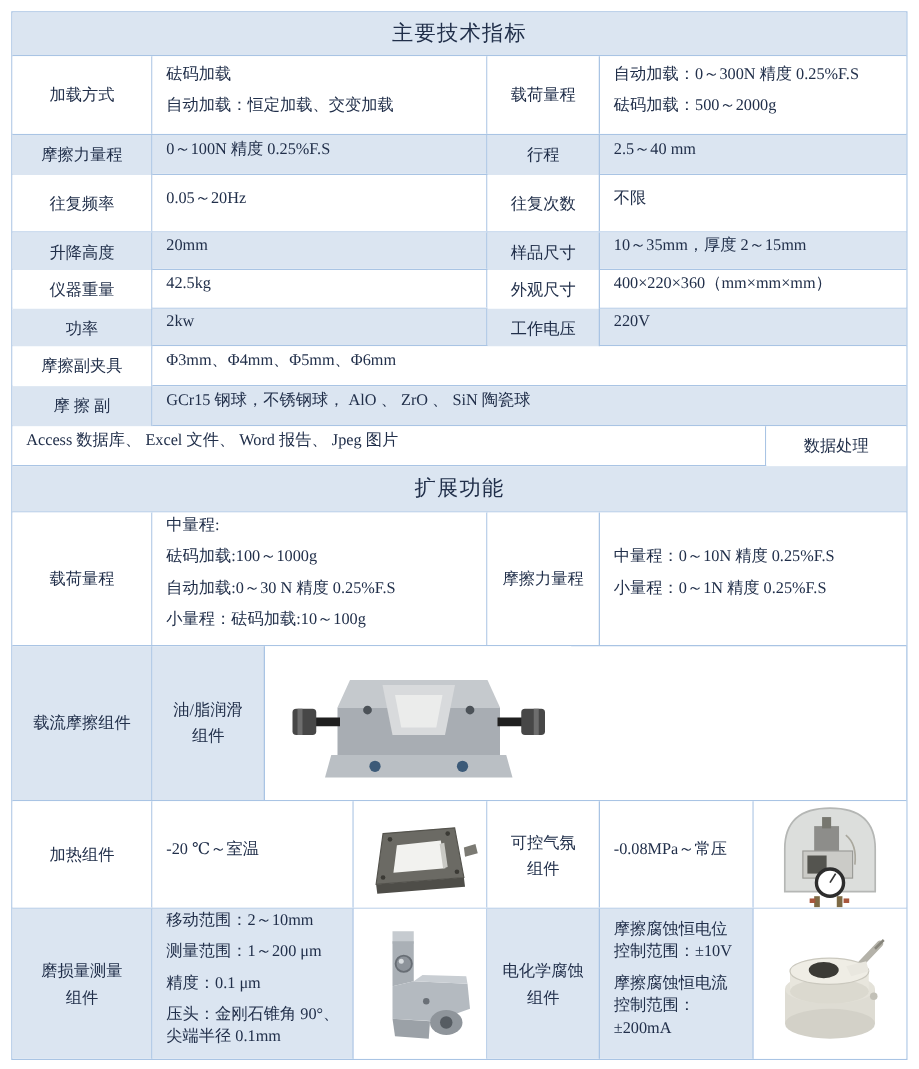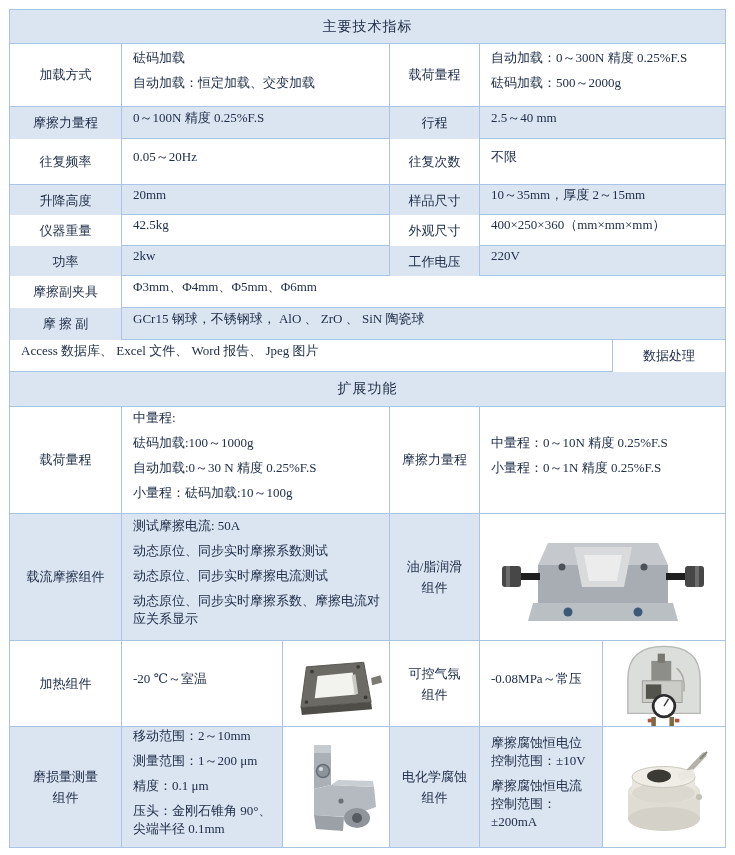--- a/index.html
+++ b/index.html
@@ -32,21 +32,21 @@
   .imgc{background:#fff;align-items:center;justify-content:center;}
   .lbl{align-items:center;text-align:center;padding:16px 2px;}
   .val{align-items:flex-start;text-align:left;padding:2px 8px 12px 11px;}
   .val p{margin:3.5px 0;}
   .lbl div{line-height:21px;}
   .c1{width:112px;}.c2{width:268px;}.c3{width:90px;}.c4{width:245px;}
   .c2a{width:161px;}.c2b{width:107px;}.c4a{width:123px;}.c4b{width:122px;}
   .cspan{width:603px;}
   .title{
     width:100%;align-items:center;justify-content:center;text-align:center;
-    font-size:14px;letter-spacing:1px;
+    font-size:17px;letter-spacing:1px;
   }
   svg{display:block;}
 </style>
 </head>
 <body>
 
 <div class="tbl">
 
   <div class="row" style="height:36px">
     <div class="cell blue title">主要技术指标</div>
@@ -98,21 +98,21 @@
       </div>
   </div>
 
   <div class="row" style="height:31px">
     <div class="cell white c1 lbl">仪器重量</div>
     <div class="cell white c2 val">
         <p>42.5kg</p>
       </div>
     <div class="cell white c3 lbl">外观尺寸</div>
     <div class="cell white c4 val">
-        <p>400×250×360（mm×mm×mm）</p>
+        <p>400×220×360（mm×mm×mm）</p>
       </div>
   </div>
 
   <div class="row" style="height:30px">
     <div class="cell blue c1 lbl">功率</div>
     <div class="cell blue c2 val">
         <p>2kw</p>
       </div>
     <div class="cell blue c3 lbl">工作电压</div>
     <div class="cell blue c4 val">
@@ -155,26 +155,20 @@
     </div>
     <div class="cell white c3 lbl">摩擦力量程</div>
     <div class="cell white c4 val">
       <p>中量程：0～10N  精度 0.25%F.S</p>
       <p>小量程：0～1N  精度 0.25%F.S</p>
     </div>
   </div>
 
   <div class="row" style="height:127px">
     <div class="cell blue c1 lbl">载流摩擦组件</div>
-    <div class="cell blue c2 val">
-      <p>测试摩擦电流: 50A</p>
-      <p>动态原位、同步实时摩擦系数测试</p>
-      <p>动态原位、同步实时摩擦电流测试</p>
-      <p>动态原位、同步实时摩擦系数、摩擦电流对应关系显示</p>
-    </div>
     <div class="cell blue c3 lbl">
       <div>油/脂润滑</div>
       <div>组件</div>
     </div>
     <div class="cell c4 imgc">
       <svg width="206" height="112" viewBox="0 0 206 112">
         <polygon points="48,22 158,22 168,44 38,44" fill="#c5c9cd"></polygon>
         <rect x="38" y="44" width="130" height="38" fill="#a8adb3"></rect>
         <polygon points="33,82 173,82 178,100 28,100" fill="#babfc4"></polygon>
         <polygon points="74,26 132,26 124,66 82,66" fill="#d8dadc"></polygon>

